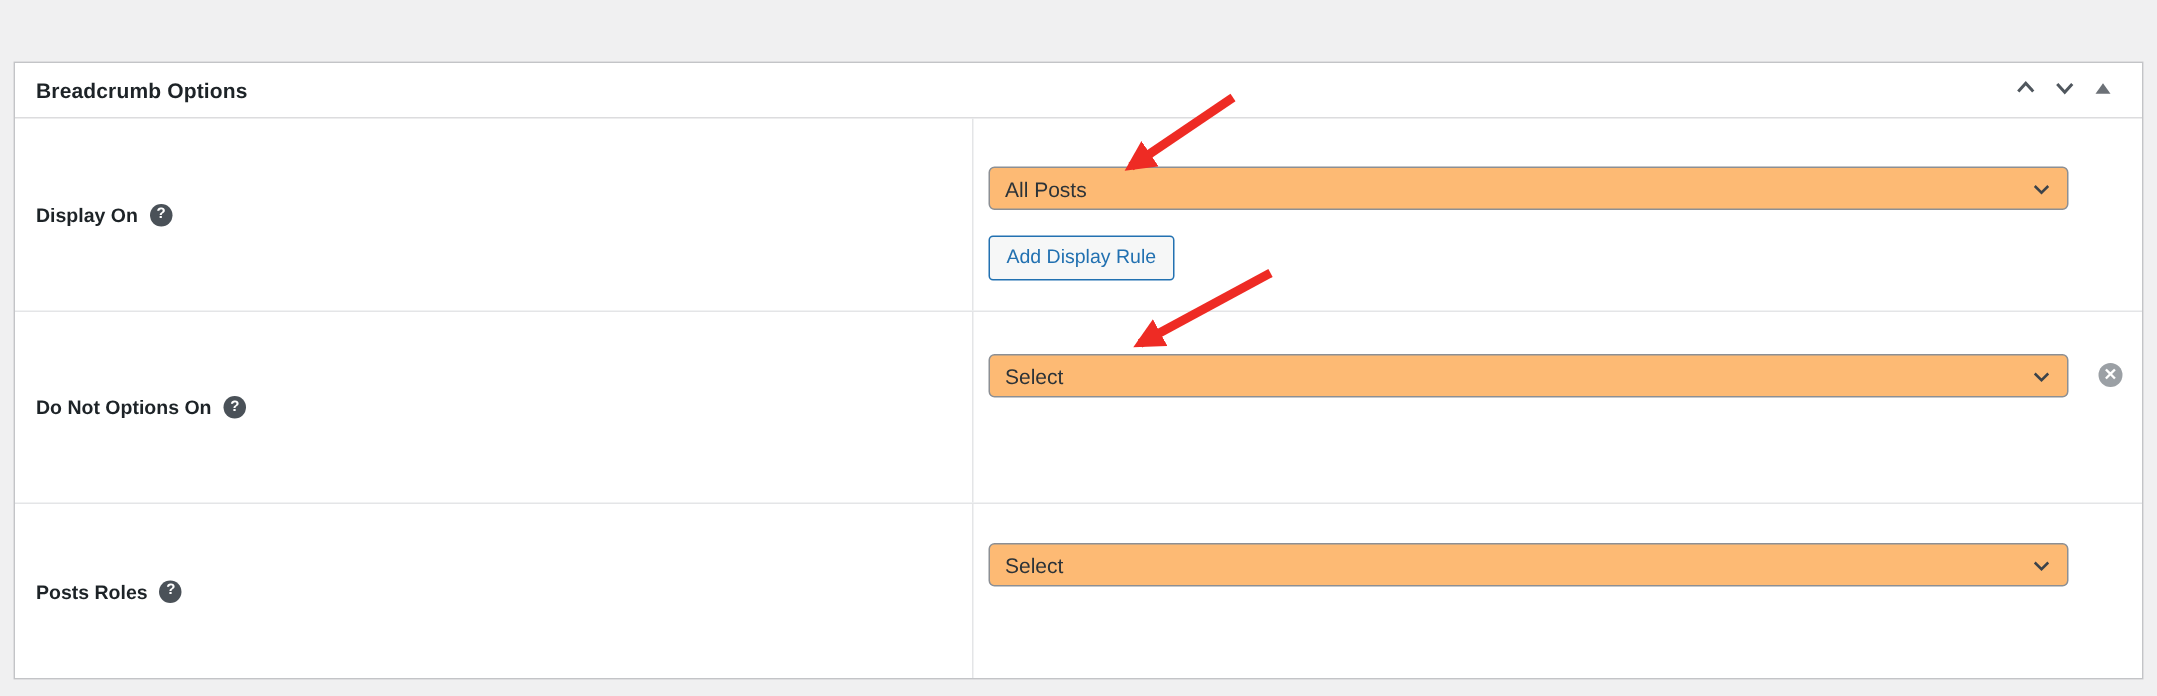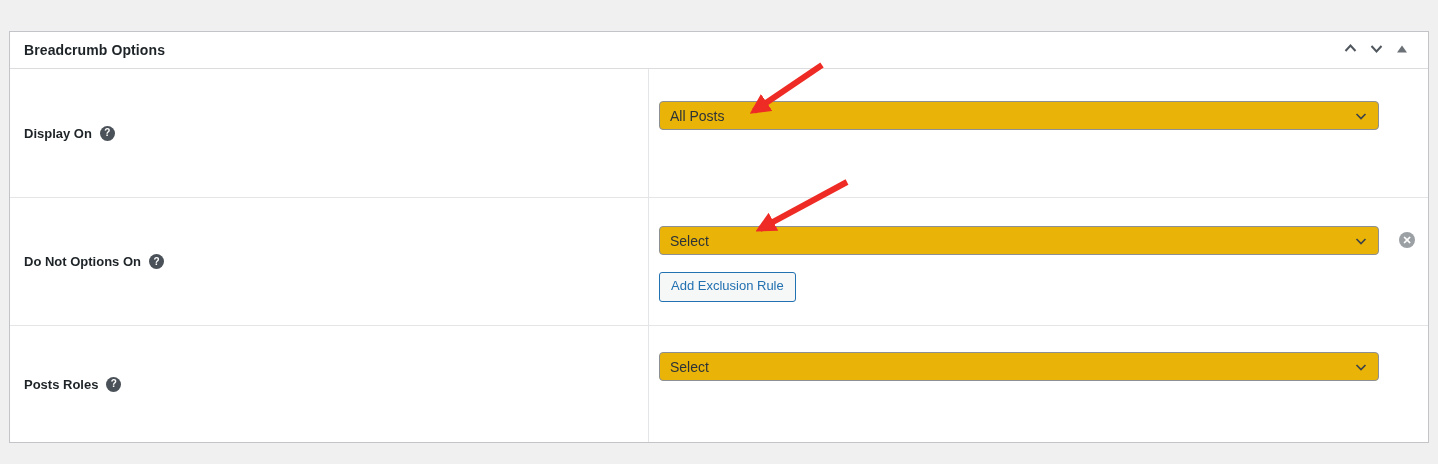--- a/index.html
+++ b/index.html
@@ -5,21 +5,21 @@
   * { margin: 0; padding: 0; box-sizing: border-box; }
   html, body {
     width: 1438px; height: 464px;
     background: #f0f0f1;
     font-family: "Liberation Sans", sans-serif;
     position: relative;
     overflow: hidden;
   }
   .panel {
     position: absolute;
-    left: 9px; top: 31px;
+    left: 9px; top: 41px;
     width: 1420px; height: 412px;
     background: #ffffff;
     border: 1px solid #c3c4c7;
   }
   .panel-header {
     height: 37px;
     border-bottom: 1px solid #dcdcde;
     display: flex;
     align-items: center;
     justify-content: space-between;
@@ -78,21 +78,21 @@
     border-left: 1px solid #e4e5e7;
     position: relative;
     padding-left: 10px;
   }
   .row-1 .cell-field { padding-top: 32px; }
   .row-2 .cell-field { padding-top: 28px; }
   .row-3 .cell-field { padding-top: 26px; }
   .select-box {
     width: 720px;
     height: 29px;
-    background: #eab308;
+    background: #fdba74;
     border: 1px solid #8c8f94;
     border-radius: 4px;
     display: flex;
     align-items: center;
     padding: 0 28px 0 10px;
     position: relative;
     cursor: pointer;
   }
   .select-value {
     font-size: 14px;
@@ -182,38 +182,38 @@
       </div>
       <div class="cell-field">
         <div class="select-box">
           <span class="select-value">All Posts</span>
           <span class="select-chevron">
             <svg width="16" height="16" viewBox="0 0 16 16">
                 <polyline points="3.5,6 8,10.5 12.5,6" fill="none" stroke="#3c434a" stroke-width="1.7"></polyline>
               </svg>
           </span>
         </div>
+        <button class="add-rule-btn">Add Display Rule</button>
       </div>
     </div>
 
     <div class="row row-2 sep">
       <div class="cell-label">
         <span class="field-label">Do Not Options On</span>
         <span class="help-icon">?</span>
       </div>
       <div class="cell-field">
         <div class="select-box">
           <span class="select-value">Select</span>
           <span class="select-chevron">
             <svg width="16" height="16" viewBox="0 0 16 16">
                 <polyline points="3.5,6 8,10.5 12.5,6" fill="none" stroke="#3c434a" stroke-width="1.7"></polyline>
               </svg>
           </span>
         </div>
-        <button class="add-rule-btn">Add Exclusion Rule</button>
         <span class="dismiss-icon">✕</span>
       </div>
     </div>
 
     <div class="row row-3">
       <div class="cell-label">
         <span class="field-label">Posts Roles</span>
         <span class="help-icon">?</span>
       </div>
       <div class="cell-field">

